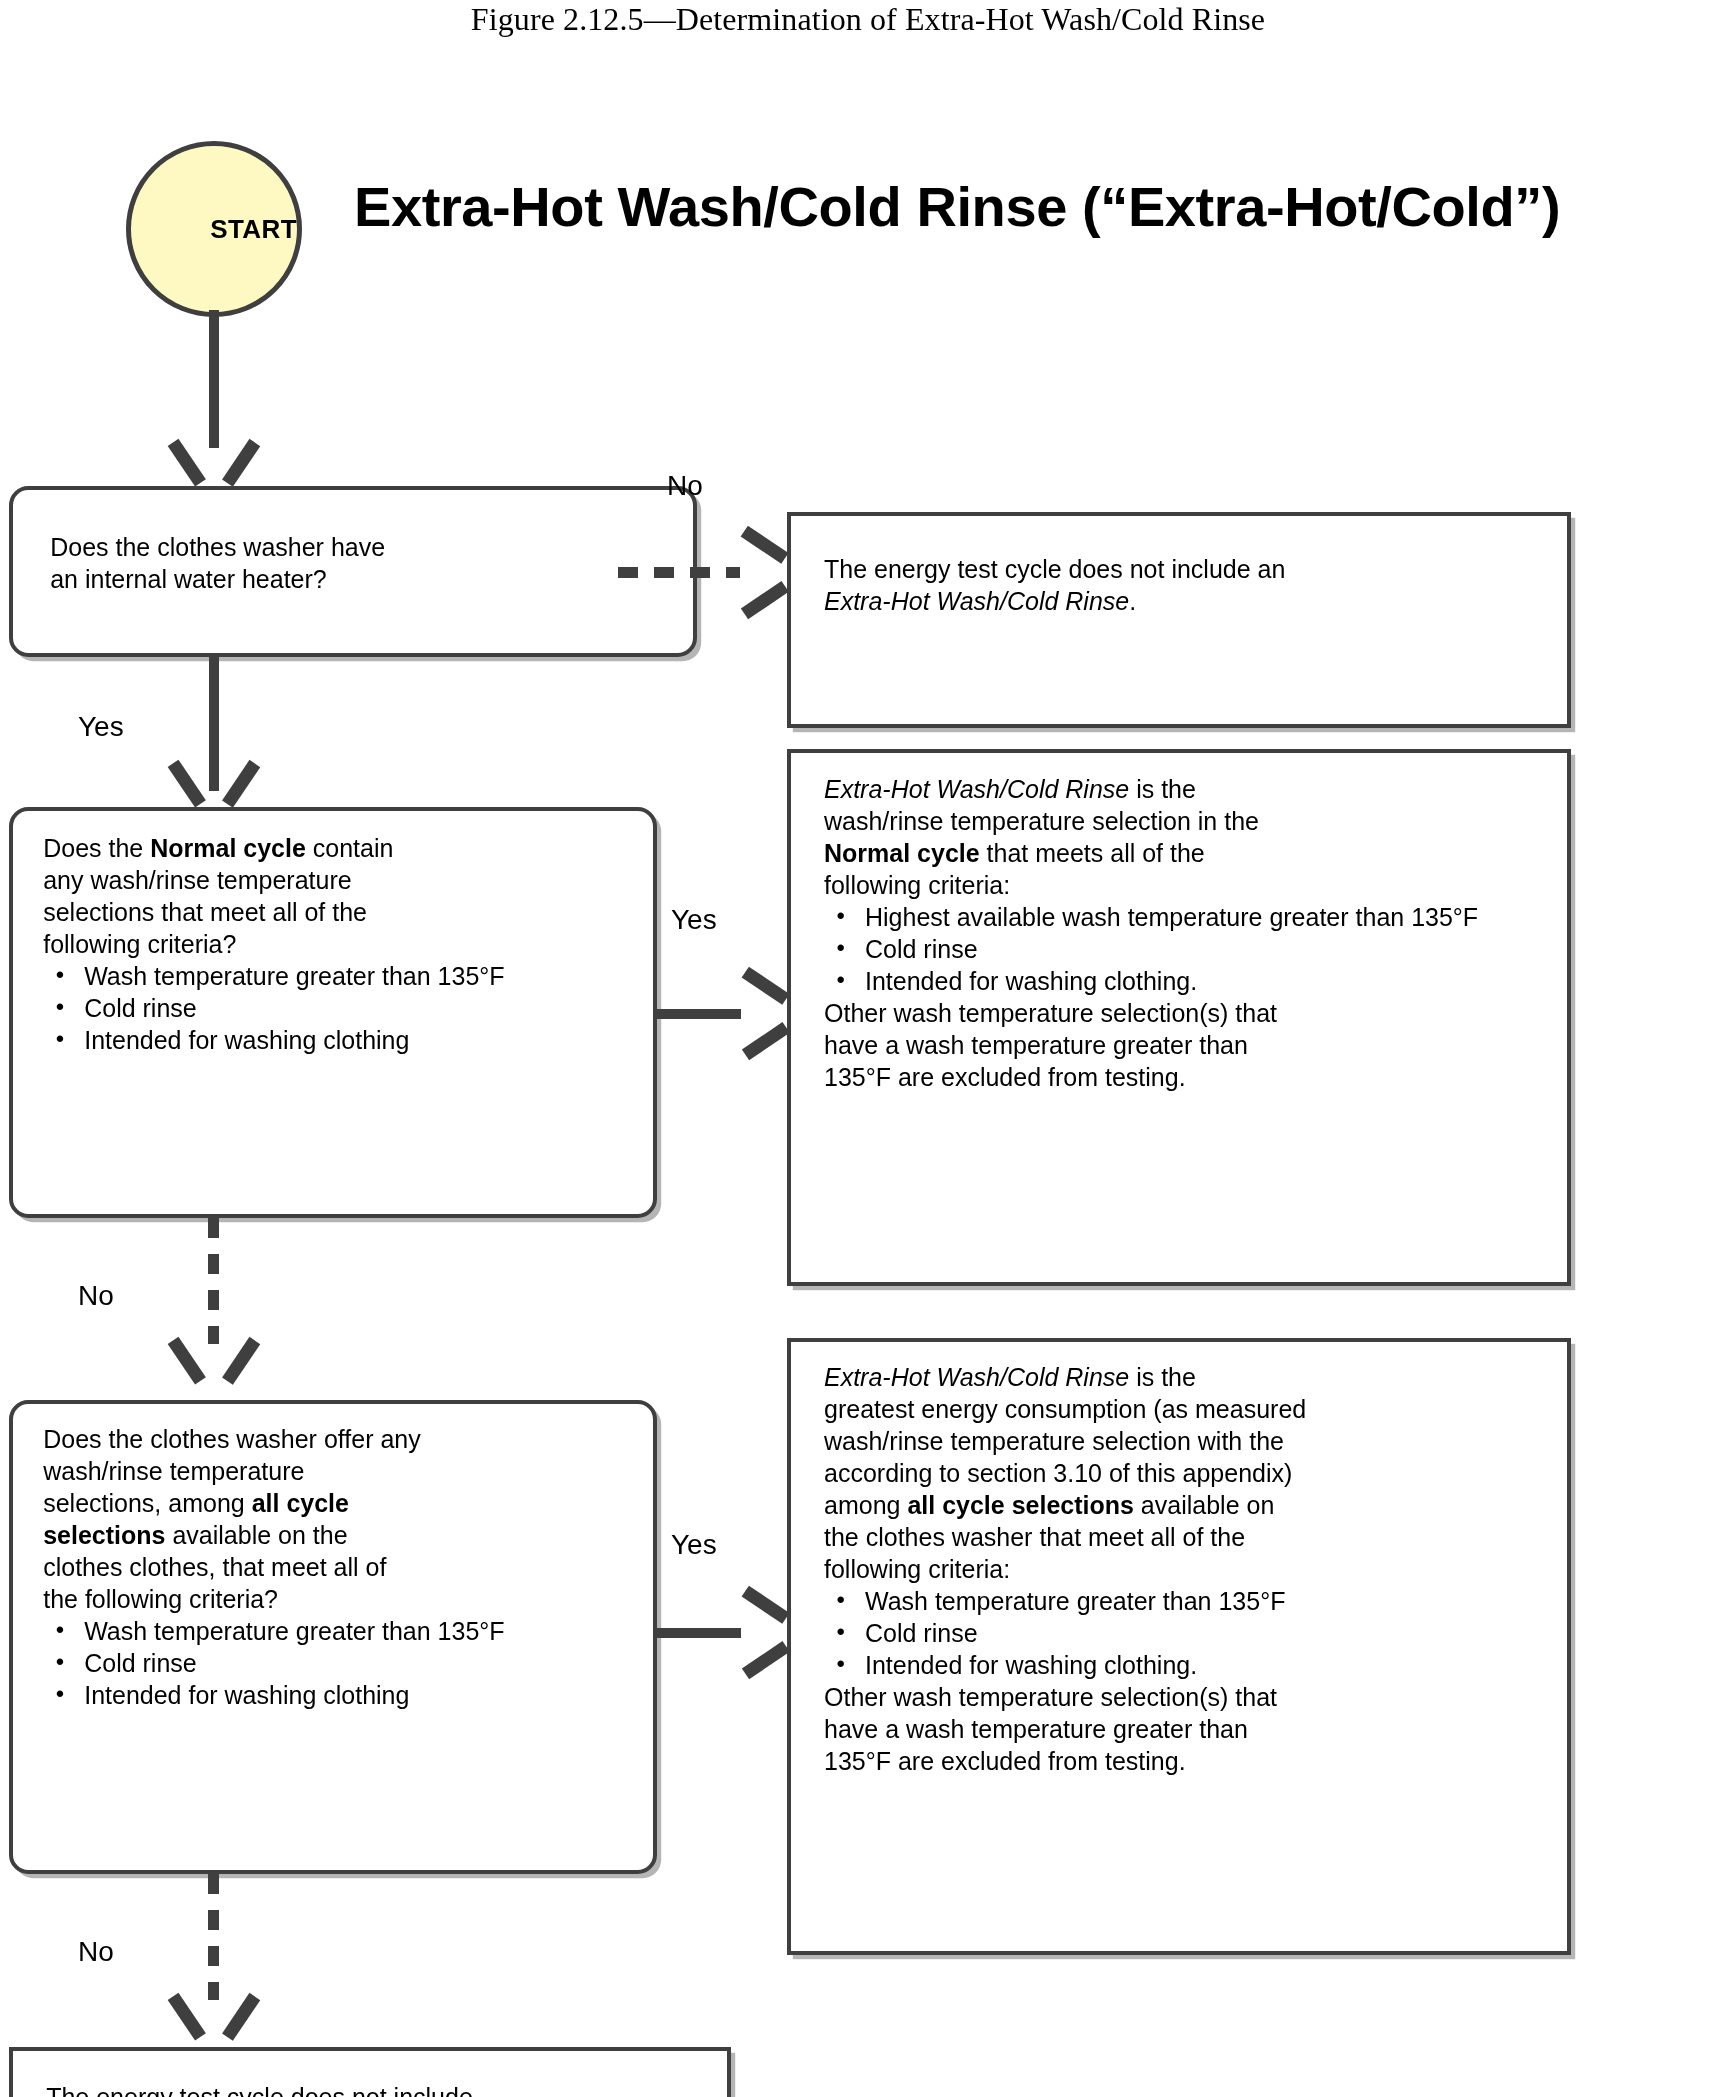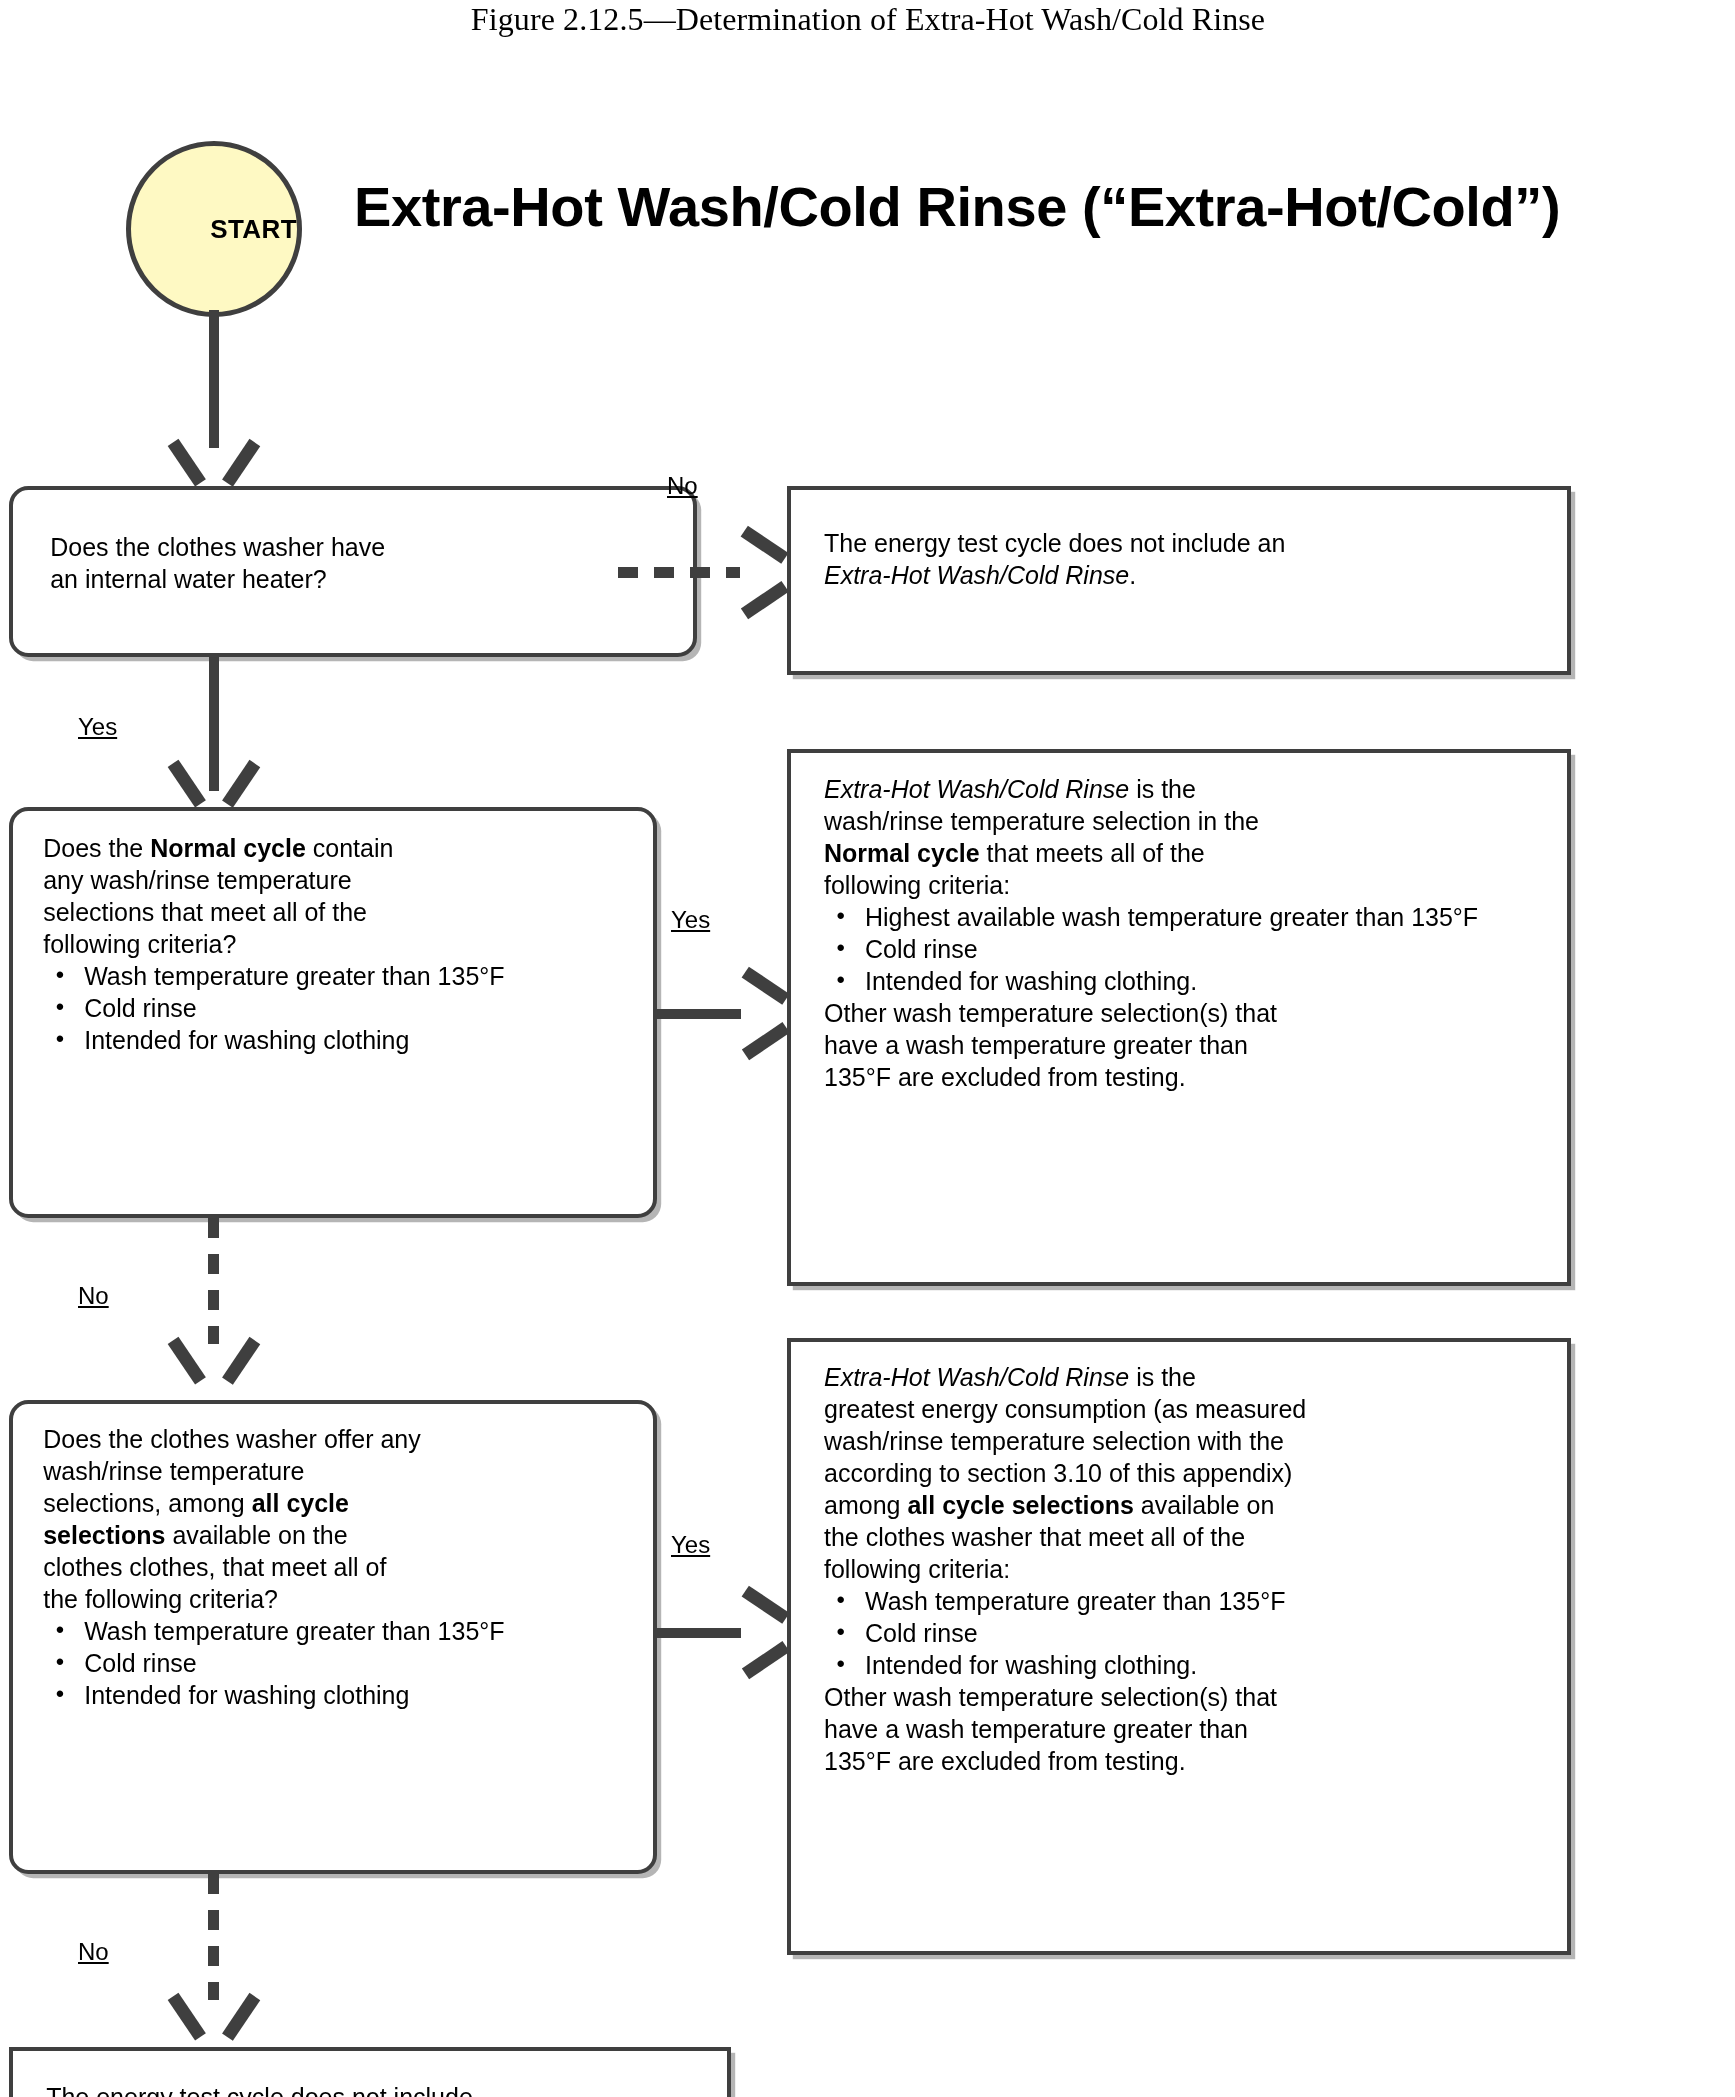--- a/index.html
+++ b/index.html
@@ -57,21 +57,21 @@
     position:relative;padding-left:41px;margin:0;
   }
   ul.crit li::before{
     content:"\2022";position:absolute;left:12.6px;top:-0.8px;font-size:24px;line-height:32px;
   }
 
   
   #box-q1{left:9.2px;  top:486px; width:688px; height:171px;}
   #box-q1 .bodytext{padding:41px 0 0 37px;}
 
-  #box-r1{left:787px;top:486px; width:784px; height:189px;}
+  #box-r1{left:787px;top:512px; width:784px; height:216px;}
   #box-r1 .bodytext{padding:37px 0 0 33px;}
 
   #box-q2{left:9.2px;  top:807px; width:648px; height:411px;}
   #box-q2 .bodytext{padding:21px 0 0 30px;}
 
   #box-r2{left:787px;top:749px; width:784px; height:537px;}
   #box-r2 .bodytext{padding:20px 0 0 33px;}
 
   #box-q3{left:9.2px;  top:1400px; width:648px; height:474px;}
   #box-q3 .bodytext{padding:18.5px 0 0 30px;}
@@ -98,21 +98,21 @@
   .chev-down::before{left:11.7px;transform:rotate(-34deg);transform-origin:50% 100%;}
   .chev-down::after {right:11.7px;transform:rotate(34deg);transform-origin:50% 100%;}
 
   .chev-right{width:50px;height:63px;}
   .chev-right::before,.chev-right::after{
     content:"";position:absolute;height:12.6px;width:49px;background:#3f3f3f;left:0;
   }
   .chev-right::before{top:11px;transform:rotate(34deg);transform-origin:100% 50%;}
   .chev-right::after {bottom:11px;transform:rotate(-34deg);transform-origin:100% 50%;}
 
-  .edge-label{font-size:24px;line-height:28px;text-decoration:underline;}
+  .edge-label{font-size:28px;line-height:28px;}
 </style>
 </head>
 <body>
 
 <div class="abs" id="fig-title">Figure 2.12.5—Determination of Extra-Hot Wash/Cold Rinse</div>
 
 <div class="abs" id="start-node">
   <span class="lbl">START</span>
 </div>
 

